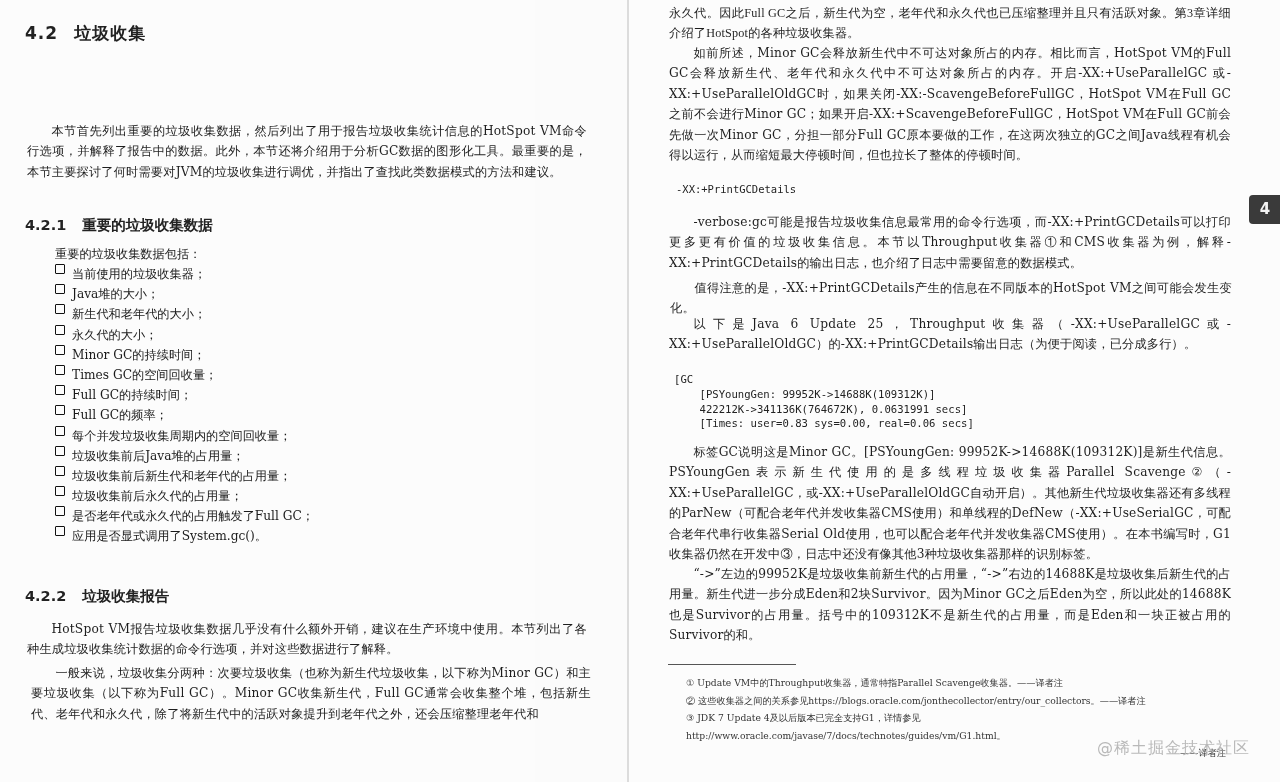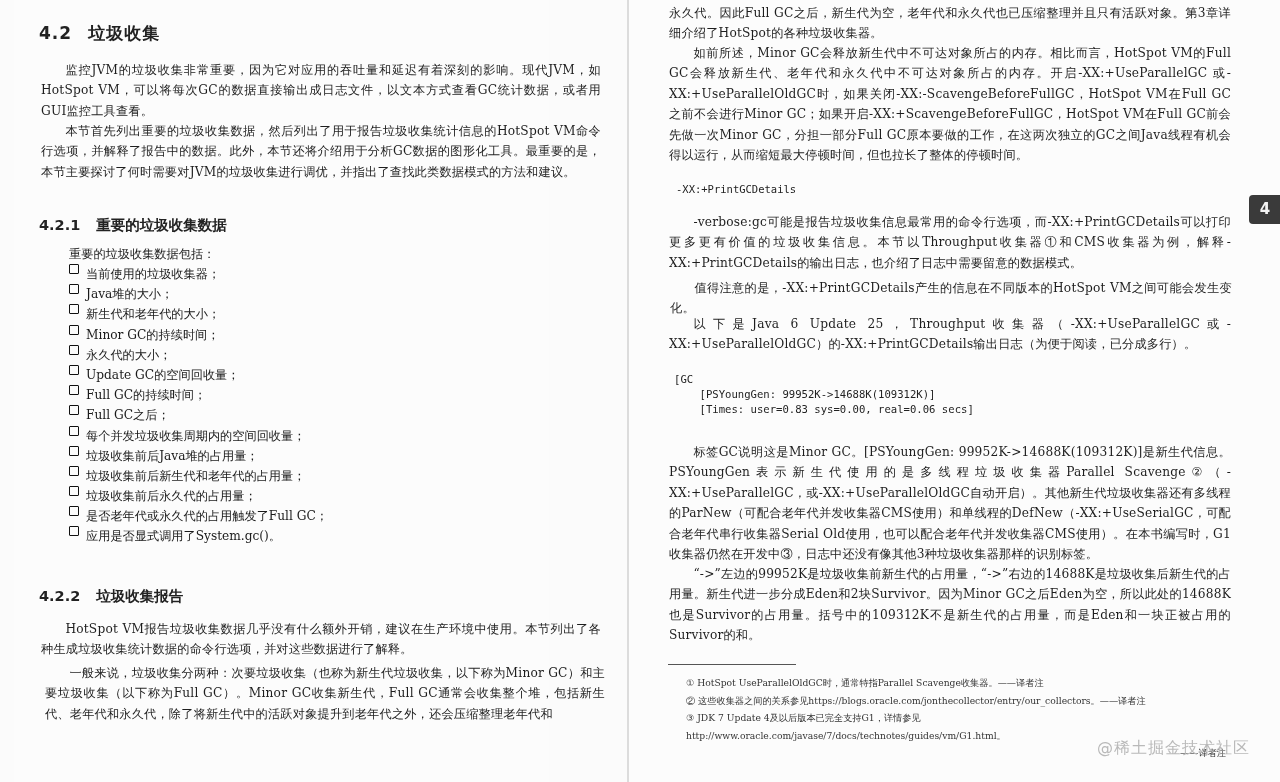--- a/index.html
+++ b/index.html
@@ -1,47 +1,46 @@
 <!DOCTYPE html>
 <html><head>
 <meta charset="utf-8">
 <style>
   html, body { margin:0; padding:0; }
   body { width:1280px; height:782px; background:#fbfbfb; position:relative; overflow:hidden;
          font-family:"DejaVu Serif", serif; color:#1a1a1a; }
   .page { position:absolute; top:0; height:782px; background:#fcfcfc; }
-  #left-page { left:14px; width:535px; }
+  #left-page { left:0; width:535px; }
   #right-page { left:629px; width:651px; }
   .gutter { position:absolute; left:627px; top:0; width:2px; height:782px; background:#dcdcdc; }
   .h2 { position:absolute; left:25px; font-family:"DejaVu Sans", sans-serif; font-weight:bold; font-size:17px; color:#222; letter-spacing:1px; }
   .h3 { position:absolute; left:25px; font-family:"DejaVu Sans", sans-serif; font-weight:bold; font-size:14.5px; color:#222; }
   .h2 .num, .h3 .num { display:inline-block; margin-right:16px; }
   .para { position:absolute; font-size:12.2px; line-height:20.4px; text-align:justify; text-indent:2em; color:#1e1e1e; letter-spacing:0.2px; }
-  .para.noindent { text-indent:0; }
+  .para.noindent { text-indent:0;font-family:Liberation Serif, serif; }
   .list { position:absolute; left:55px; top:244px; margin:0; padding:0; list-style:none; font-size:12.2px; }
   .list li { height:20.2px; line-height:20.2px; display:flex; align-items:flex-start; }
   .list .box { display:inline-block; width:8px; height:8px; border:1.6px solid #111; border-radius:1px; margin-right:7px; }
   .lead { position:absolute; left:55px; top:246px; font-size:12.2px; }
   .code { position:absolute; left:674px; top:372px; font-family:"DejaVu Sans Mono", monospace; font-size:10.6px; line-height:14.8px; color:#222; white-space:pre; }
   .opt-line { position:absolute; left:676px; top:183px; font-family:"DejaVu Sans Mono", monospace; font-size:10.5px; color:#222; }
   .fn-rule { position:absolute; left:668px; top:664px; width:128px; height:1px; background:#555; }
   .footnotes { position:absolute; left:686px; top:674px; font-size:9.2px; line-height:17.5px; color:#333; width:540px; }
   .footnotes .sign { text-align:right; }
   .chapter-tab { position:absolute; left:1249px; top:195px; width:32px; height:29px; background:#3a3a3a; border-radius:4px 0 0 4px; color:#f2f2f2; font-family:"DejaVu Sans", sans-serif; font-weight:bold; font-size:15px; line-height:29px; text-align:center; }
   .watermark { position:absolute; left:1097px; top:738px; font-family:"DejaVu Sans", sans-serif; font-size:16px; color:#b9b9b9; letter-spacing:1px; }
 </style>
 </head>
 <body>
 
 <div class="page" id="left-page">
   <div class="h2" style="top:22px;">
     <span class="num">4.2</span><span>垃圾收集</span>
   </div>
 
-  <p class="para" style="left:27px; top:60px; width:560px; margin:0;">监控JVM的垃圾收集非常重要，因为它对应用的吞吐量和延迟有着深刻的影响。现代JVM，如HotSpot VM，可以将每次GC的数据直接输出成日志文件，以文本方式查看GC统计数据，或者用GUI监控工具查看。</p>
   <p class="para" style="left:27px; top:121px; width:560px; margin:0;">本节首先列出重要的垃圾收集数据，然后列出了用于报告垃圾收集统计信息的HotSpot VM命令行选项，并解释了报告中的数据。此外，本节还将介绍用于分析GC数据的图形化工具。最重要的是，本节主要探讨了何时需要对JVM的垃圾收集进行调优，并指出了查找此类数据模式的方法和建议。</p>
 
   <div class="h3" style="top:216px;">
     <span class="num">4.2.1</span><span>重要的垃圾收集数据</span>
   </div>
 
   <div class="lead">重要的垃圾收集数据包括：</div>
 
   <ul class="list" style="top:264px;">
     <li>
@@ -51,37 +50,37 @@
     <li>
         <span class="box"></span>
         <span>Java堆的大小；</span>
       </li>
     <li>
         <span class="box"></span>
         <span>新生代和老年代的大小；</span>
       </li>
     <li>
         <span class="box"></span>
+        <span>永久代的大小；</span>
+      </li>
+    <li>
+        <span class="box"></span>
         <span>Minor GC的持续时间；</span>
       </li>
     <li>
         <span class="box"></span>
-        <span>永久代的大小；</span>
-      </li>
-    <li>
-        <span class="box"></span>
-        <span>Update GC的空间回收量；</span>
+        <span>Times GC的空间回收量；</span>
       </li>
     <li>
         <span class="box"></span>
         <span>Full GC的持续时间；</span>
       </li>
     <li>
         <span class="box"></span>
-        <span>Full GC之后；</span>
+        <span>Full GC的频率；</span>
       </li>
     <li>
         <span class="box"></span>
         <span>每个并发垃圾收集周期内的空间回收量；</span>
       </li>
     <li>
         <span class="box"></span>
         <span>垃圾收集前后Java堆的占用量；</span>
       </li>
     <li>
@@ -117,28 +116,28 @@
 
 <p class="para noindent" style="left:669px; top:3px; width:562px; margin:0;">永久代。因此Full GC之后，新生代为空，老年代和永久代也已压缩整理并且只有活跃对象。第3章详细介绍了HotSpot的各种垃圾收集器。</p>
 <p class="para" style="left:669px; top:43px; width:562px; margin:0;">如前所述，Minor GC会释放新生代中不可达对象所占的内存。相比而言，HotSpot VM的Full GC会释放新生代、老年代和永久代中不可达对象所占的内存。开启-XX:+UseParallelGC 或-XX:+UseParallelOldGC时，如果关闭-XX:-ScavengeBeforeFullGC，HotSpot VM在Full GC之前不会进行Minor GC；如果开启-XX:+ScavengeBeforeFullGC，HotSpot VM在Full GC前会先做一次Minor GC，分担一部分Full GC原本要做的工作，在这两次独立的GC之间Java线程有机会得以运行，从而缩短最大停顿时间，但也拉长了整体的停顿时间。</p>
 
 <div class="opt-line">-XX:+PrintGCDetails</div>
 
 <p class="para" style="left:669px; top:212px; width:562px; margin:0;">-verbose:gc可能是报告垃圾收集信息最常用的命令行选项，而-XX:+PrintGCDetails可以打印更多更有价值的垃圾收集信息。本节以Throughput收集器①和CMS收集器为例，解释-XX:+PrintGCDetails的输出日志，也介绍了日志中需要留意的数据模式。</p>
 <p class="para" style="left:669px; top:277px; width:562px; margin:1px;">值得注意的是，-XX:+PrintGCDetails产生的信息在不同版本的HotSpot VM之间可能会发生变化。</p>
 <p class="para" style="left:669px; top:314px; width:562px; margin:0;">以下是Java 6 Update 25，Throughput收集器（-XX:+UseParallelGC或-XX:+UseParallelOldGC）的-XX:+PrintGCDetails输出日志（为便于阅读，已分成多行）。</p>
 
-<div class="code"><div>[GC</div><div>    [PSYoungGen: 99952K-&gt;14688K(109312K)]</div><div>    [Times: user=0.83 sys=0.00, real=0.06 secs]</div></div>
+<div class="code"><div>[GC</div><div>    [PSYoungGen: 99952K-&gt;14688K(109312K)]</div><div>    422212K-&gt;341136K(764672K), 0.0631991 secs]</div><div>    [Times: user=0.83 sys=0.00, real=0.06 secs]</div></div>
 
 <p class="para" style="left:669px; top:442px; width:562px; margin:0;">标签GC说明这是Minor GC。[PSYoungGen: 99952K-&gt;14688K(109312K)]是新生代信息。PSYoungGen表示新生代使用的是多线程垃圾收集器Parallel Scavenge②（-XX:+UseParallelGC，或-XX:+UseParallelOldGC自动开启）。其他新生代垃圾收集器还有多线程的ParNew（可配合老年代并发收集器CMS使用）和单线程的DefNew（-XX:+UseSerialGC，可配合老年代串行收集器Serial Old使用，也可以配合老年代并发收集器CMS使用）。在本书编写时，G1收集器仍然在开发中③，日志中还没有像其他3种垃圾收集器那样的识别标签。</p>
 <p class="para" style="left:669px; top:564px; width:562px; margin:0;">“-&gt;”左边的99952K是垃圾收集前新生代的占用量，“-&gt;”右边的14688K是垃圾收集后新生代的占用量。新生代进一步分成Eden和2块Survivor。因为Minor GC之后Eden为空，所以此处的14688K也是Survivor的占用量。括号中的109312K不是新生代的占用量，而是Eden和一块正被占用的Survivor的和。</p>
 
 <div class="fn-rule"></div>
 <div class="footnotes">
-  <div>① HotSpot UseParallelOldGC时，通常特指Parallel Scavenge收集器。——译者注</div>
+  <div>① Update VM中的Throughput收集器，通常特指Parallel Scavenge收集器。——译者注</div>
   <div>② 这些收集器之间的关系参见https://blogs.oracle.com/jonthecollector/entry/our_collectors。——译者注</div>
   <div>③ JDK 7 Update 4及以后版本已完全支持G1，详情参见http://www.oracle.com/javase/7/docs/technotes/guides/vm/G1.html。</div>
   <div class="sign">——译者注</div>
 </div>
 
 <div class="chapter-tab">4</div>
 
 <div class="watermark">@稀土掘金技术社区</div>
 
 </body></html>

